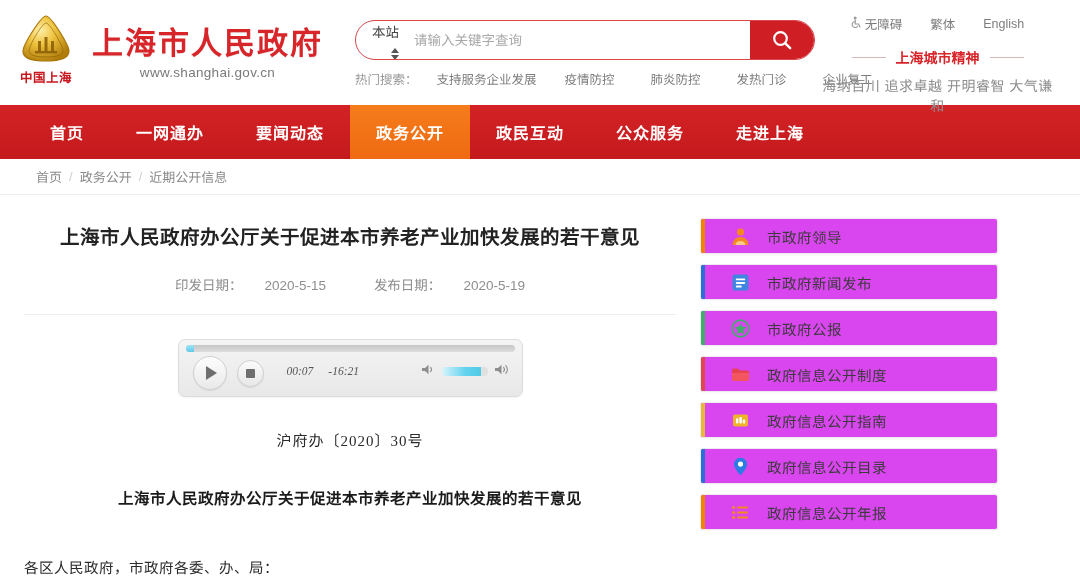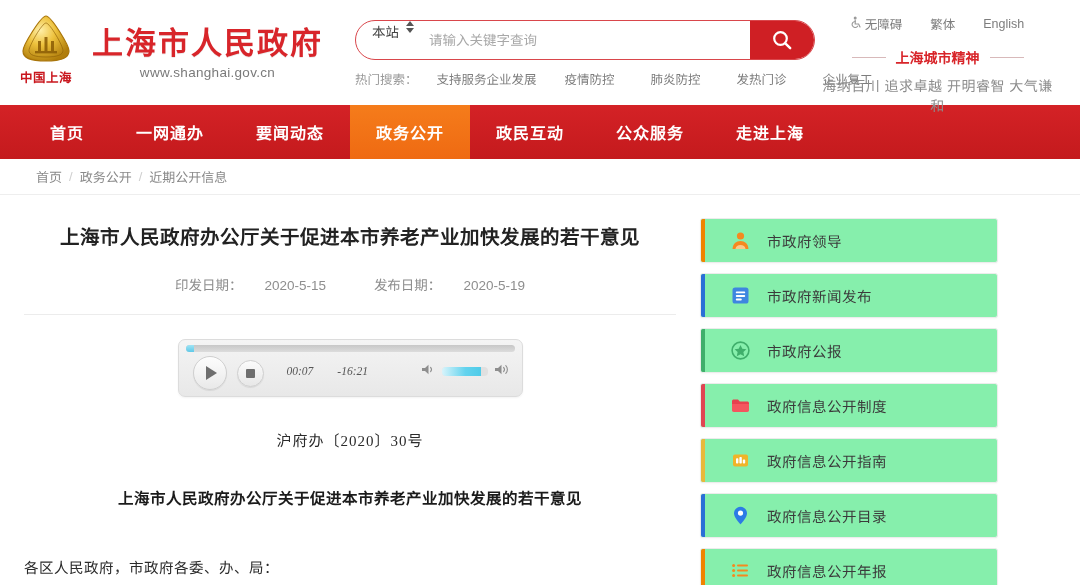--- a/index.html
+++ b/index.html
@@ -57,25 +57,26 @@
   }
   .search-bar {
     display: flex; align-items: stretch;
     height: 40px;
     border: 1px solid #d9464b;
     border-radius: 21px;
     overflow: hidden;
     background: #fff;
   }
   .search-scope {
-    display: flex; align-items: flex-start; gap: 7px;
+    display: flex; align-items: flex-end; gap: 7px;
     padding: 0 9px 0 16px;
     font-size: 13.5px; color: #444;
     cursor: pointer; user-select: none;
     white-space: nowrap;
+    flex-direction: column;
   }
   .spinner { display: flex; flex-direction: column; gap: 2px; }
   .spinner i {
     width: 0; height: 0; display: block;
     border-left: 4px solid transparent;
     border-right: 4px solid transparent;
   }
   .spinner i.up { border-bottom: 5px solid #555; }
   .spinner i.down { border-top: 5px solid #555; }
   .search-input {
@@ -237,21 +238,21 @@
     box-shadow: 0 1px 1px rgba(0,0,0,.08);
   }
   .btn-stop i {
     width: 9px; height: 9px; background: #6e6e6e; border-radius: 1px;
     display: block;
   }
   .time-block {
     position: absolute; top: 25px; left: 108px;
     font-size: 11.5px; font-style: italic; color: #555;
     font-family: "Liberation Serif", serif;
-    display: flex; gap: 24px; align-items: flex-end;
+    display: flex; gap: 15px; align-items: flex-end;
   }
   .volume-block {
     position: absolute; top: 22px; right: 11px;
     display: flex; align-items: center; gap: 6px;
   }
   .vol-track {
     width: 46px; height: 9px; border-radius: 4px;
     background: #e0e0e0; position: relative; cursor: pointer;
     overflow: hidden;
   }
@@ -280,22 +281,22 @@
     letter-spacing: .5px;
   }
 
   
   .sidebar {
     width: 330px; flex: none;
     padding: 23px 32px 0 0;
     display: flex; flex-direction: column; gap: 10px;
   }
   .side-item {
-    height: 45px;
-    background: #86efac;
+    height: 36px;
+    background: #d946ef;
     border: 1px solid #ececec;
     border-radius: 3px;
     display: flex; align-items: center;
     position: relative;
     cursor: pointer;
     box-shadow: 0 1px 2px rgba(0,0,0,.03);
     overflow: hidden;
   }
   .side-item .accent {
     position: absolute; left: 0; top: 0; bottom: 0; width: 4px;

